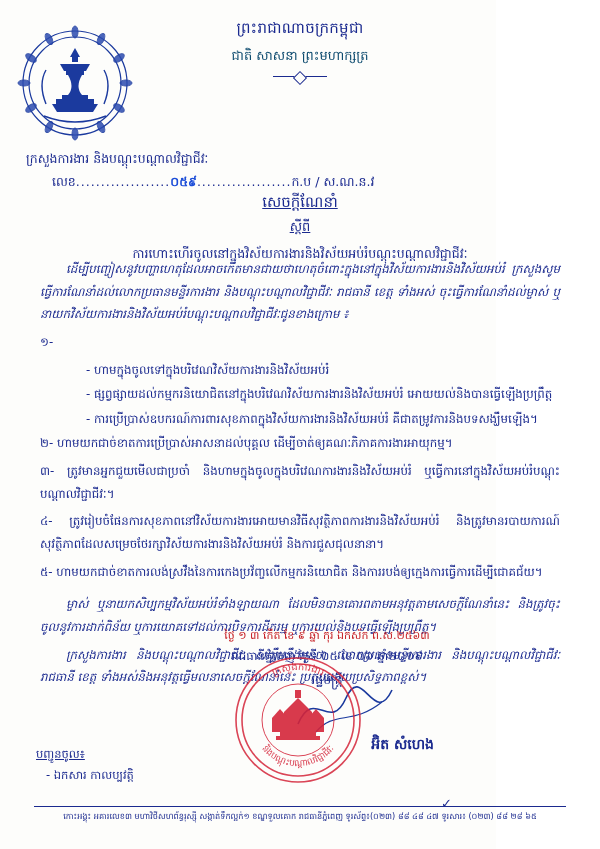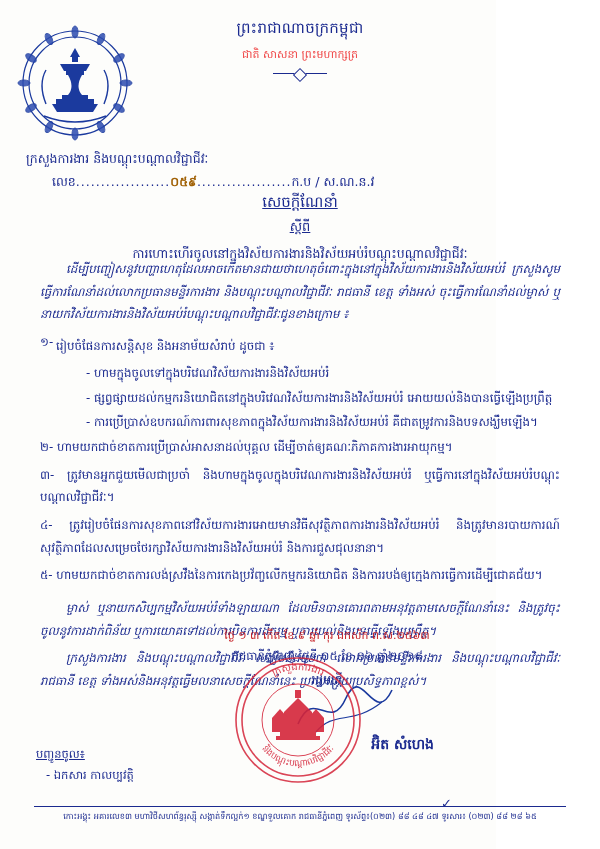--- a/index.html
+++ b/index.html
@@ -28,22 +28,22 @@
     width: 600px;
     text-align: center;
   }
   .kingdom {
     font-size: 15px;
     color: #1b2a8f;
     letter-spacing: .3px;
     line-height: 1.4;
   }
   .motto {
-    font-size: 11px;
-    color: #ef4444;
+    font-size: 13px;
+    color: #0c4a6e;
     margin-top: 8px;
   }
   .divider-orn {
     margin: 6px auto 0;
     width: 54px;
     height: 10px;
     position: relative;
   }
   .divider-orn::before {
     content: "";
@@ -74,21 +74,21 @@
     width: 300px;
     font-size: 12.5px;
     color: #1b2a8f;
     line-height: 1.8;
   }
   .ministry .no-line {
     margin-left: 26px;
     white-space: nowrap;
   }
   .dots { letter-spacing: 1px; }
-  .num-red { color: #a16207; font-weight: bold; }
+  .num-red { color: #1d4ed8; font-weight: bold; }
   
   .title-block {
     position: absolute;
     left: 0; top: 192px;
     width: 600px;
     text-align: center;
     color: #1b2a8f;
   }
   .title-main {
     font-size: 15px;
@@ -252,21 +252,20 @@
   <div class="title-block">
     <div class="title-main">សេចក្តីណែនាំ</div>
     <div class="title-sub">ស្តីពី</div>
     <div class="title-subject">ការហោះហើរចូលនៅក្នុងវិស័យការងារនិងវិស័យអប់រំបណ្តុះបណ្តាលវិជ្ជាជីវៈ</div>
   </div>
 
   <div class="body-text">
     <div class="para indent">ដើម្បីបញ្ចៀសនូវបញ្ហាហេតុដែលអាចកើតមានជាយថាហេតុចំពោះក្នុងនៅក្នុងវិស័យការងារនិងវិស័យអប់រំ ក្រសួងសូមធ្វើការណែនាំដល់លោកប្រធានមន្ទីរការងារ និងបណ្តុះបណ្តាលវិជ្ជាជីវៈ រាជធានី ខេត្ត ទាំងអស់ ចុះធ្វើការណែនាំដល់ម្ចាស់ ឬនាយកវិស័យការងារនិងវិស័យអប់រំបណ្តុះបណ្តាលវិជ្ជាជីវៈជូនខាងក្រោម ៖</div>
 
     <div class="para">១-</div>
-    <div class="para" style="margin-top:-24px;margin-left:16px">រៀបចំផែនការសន្តិសុខ និងអនាម័យសំរាប់ ដូចជា ៖</div>
     <div class="dash-item">- ហាមក្នុងចូលទៅក្នុងបរិវេណវិស័យការងារនិងវិស័យអប់រំ</div>
     <div class="dash-item">- ផ្សព្វផ្សាយដល់កម្មករនិយោជិតនៅក្នុងបរិវេណវិស័យការងារនិងវិស័យអប់រំ អោយយល់និងបានធ្វើឡើងប្រព្រឹត្ត</div>
     <div class="dash-item">- ការប្រើប្រាស់ឧបករណ៍ការពារសុខភាពក្នុងវិស័យការងារនិងវិស័យអប់រំ គឺជាតម្រូវការនិងបទសង្ឃឹមឡើង។</div>
 
     <div class="para"><span>២-</span> <span>ហាមយកជាច់ខាតការប្រើប្រាស់អាសនាដល់បុគ្គល ដើម្បីចាត់ឲ្យគណៈភិភាគការងារអាយុកម្ម។</span></div>
     <div class="para"><span>៣-</span> <span>ត្រូវមានអ្នកជួយមើលជាប្រចាំ និងហាមក្នុងចូលក្នុងបរិវេណការងារនិងវិស័យអប់រំ ឬធ្វើការនៅក្នុងវិស័យអប់រំបណ្តុះបណ្តាលវិជ្ជាជីវៈ។</span></div>
     <div class="para"><span>៤-</span> <span>ត្រូវរៀបចំផែនការសុខភាពនៅវិស័យការងារអោយមានវិធីសុវត្ថិភាពការងារនិងវិស័យអប់រំ និងត្រូវមានរបាយការណ៍សុវត្ថិភាពដែលសម្រេចថែរក្សាវិស័យការងារនិងវិស័យអប់រំ និងការជួសជុលនានា។</span></div>
     <div class="para"><span>៥-</span> <span>ហាមយកជាច់ខាតការលង់ស្រវឹងនៃការកេងប្រវ័ញ្ចលើកម្មករនិយោជិត និងការរបង់ឲ្យក្មេងការធ្វើការដើម្បីជោគជ័យ។</span></div>
 
     <div class="para indent" style="margin-top:10px">ម្ចាស់ ឬនាយកសិប្បកម្មវិស័យអប់រំទាំងឡាយណា ដែលមិនបានគោរពតាមអនុវត្តតាមសេចក្តីណែនាំនេះ និងត្រូវចុះចូលនូវការដាក់ពិន័យ ឬការយោគទៅដល់ការបិទការដីករម្ម ឬការយល់និងបទធ្វើឡើងប្រព្រឹត្ត។</div>

